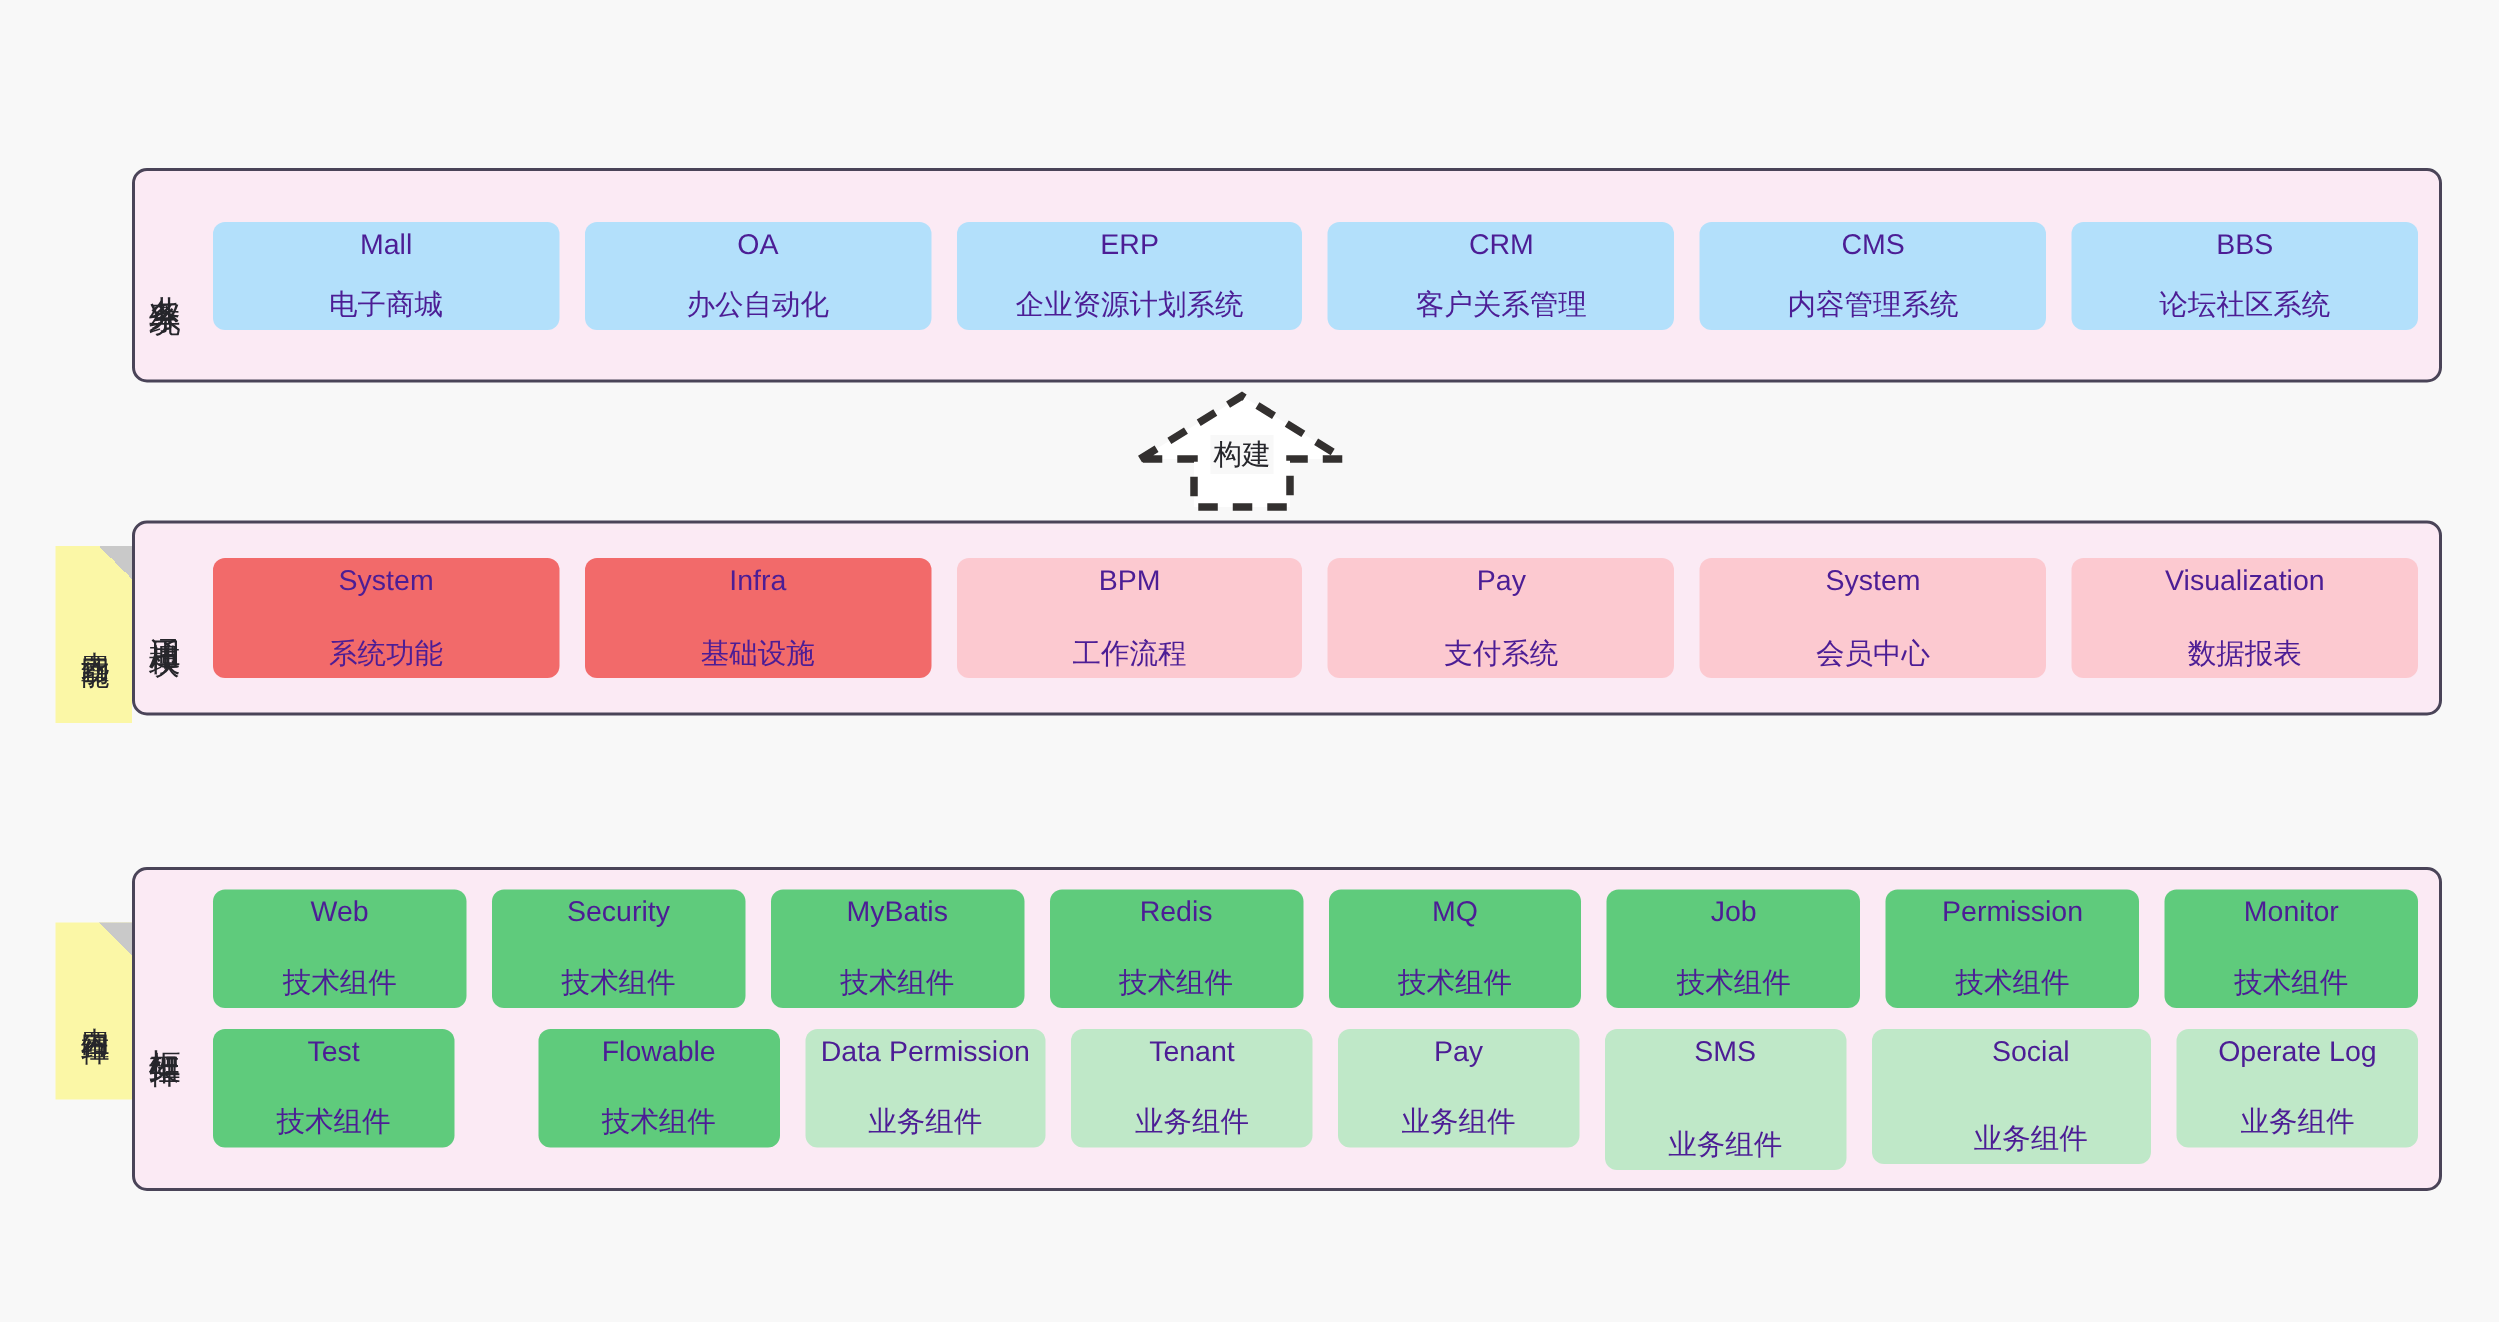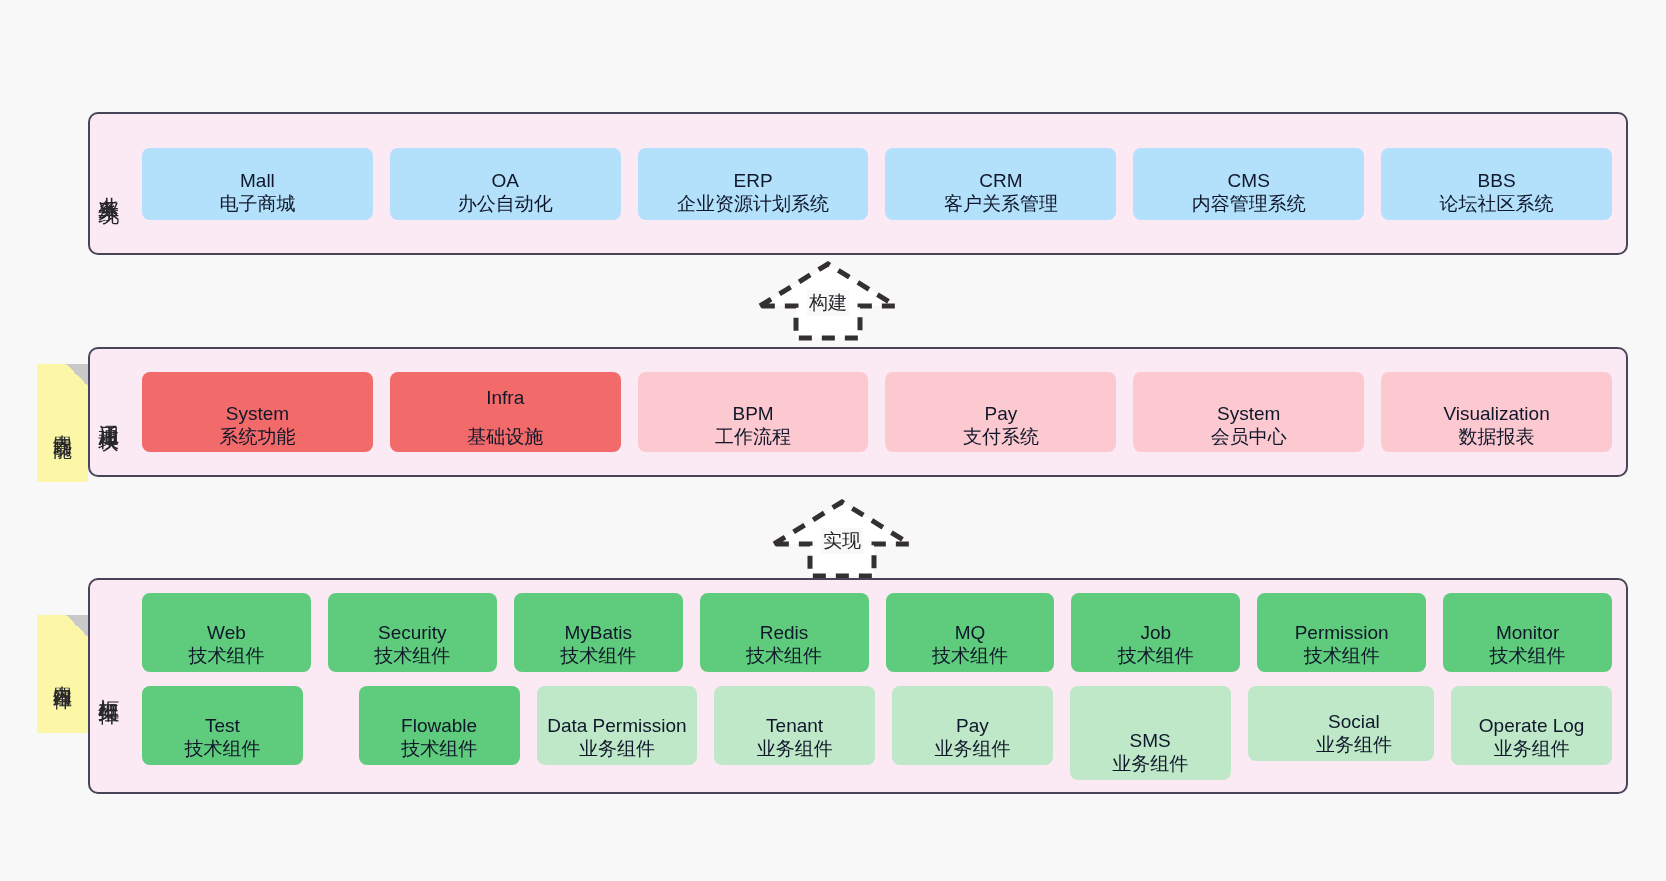--- a/index.html
+++ b/index.html
@@ -47,23 +47,23 @@
     display: flex;
     gap: 17px;
     width: 100%;
   }
   .cell {
     flex: 1 1 0;
     border-radius: 8px;
     display: flex;
     flex-direction: column;
     align-items: center;
-    justify-content: flex-end;
+    justify-content: space-between;
     text-align: center;
-    color: #0f172a;
+    color: #4c1d95;
     font-size: 19px;
     line-height: 1.22;
     padding: 4px 6px;
   }
   .cell .en { white-space: normal; }
   .cell .cn { white-space: nowrap; }
 
   
   .c-blue       { background: #b3e0fb; }
   .c-red        { background: #f26a6a; }
@@ -183,26 +183,20 @@
           <span class="cn">会员中心</span>
         </div>
         <div class="cell c-pink" style="height:80px;">
           <span class="en">Visualization</span>
           <span class="cn">数据报表</span>
         </div>
       </div>
     </div>
   </div>
 
-  <div class="arrow" style="left:770px; top:498px; width:144px; height:82px;">
-    <svg width="144" height="82" viewBox="0 0 144 82" fill="none">
-      <path d="M4 46 L72 4 L140 46 L104 46 L104 78 L40 78 L40 46 Z" fill="#ffffff" stroke="#33302f" stroke-width="5" stroke-dasharray="13 10" stroke-linejoin="miter" stroke-linecap="butt"></path>
-    </svg>
-    <div class="arrow-label" style="top:30px; left:72px;">实现</div>
-  </div>
 
   <div class="note" style="left:37px; top:615px; width:51px; height:118px;">
     <span class="fold"></span>
     <span>内置组件</span>
   </div>
 
   <div class="layer" style="left:88px; top:578px; width:1540px; height:216px;">
     <div class="layer-title">框架组件</div>
     <div class="layer-body">
 
@@ -259,21 +253,21 @@
           <span class="cn">业务组件</span>
         </div>
         <div class="cell c-lightgreen" style="height:79px;">
           <span class="en">Pay</span>
           <span class="cn">业务组件</span>
         </div>
         <div class="cell c-lightgreen" style="height:94px;">
           <span class="en">SMS</span>
           <span class="cn">业务组件</span>
         </div>
-        <div class="cell c-lightgreen" style="height:75px;padding-left:32px;">
+        <div class="cell c-lightgreen" style="height:90px;padding-left:32px;">
           <span class="en">Social</span>
           <span class="cn">业务组件</span>
         </div>
         <div class="cell c-lightgreen" style="height:79px;">
           <span class="en">Operate Log</span>
           <span class="cn">业务组件</span>
         </div>
       </div>
 
     </div>

